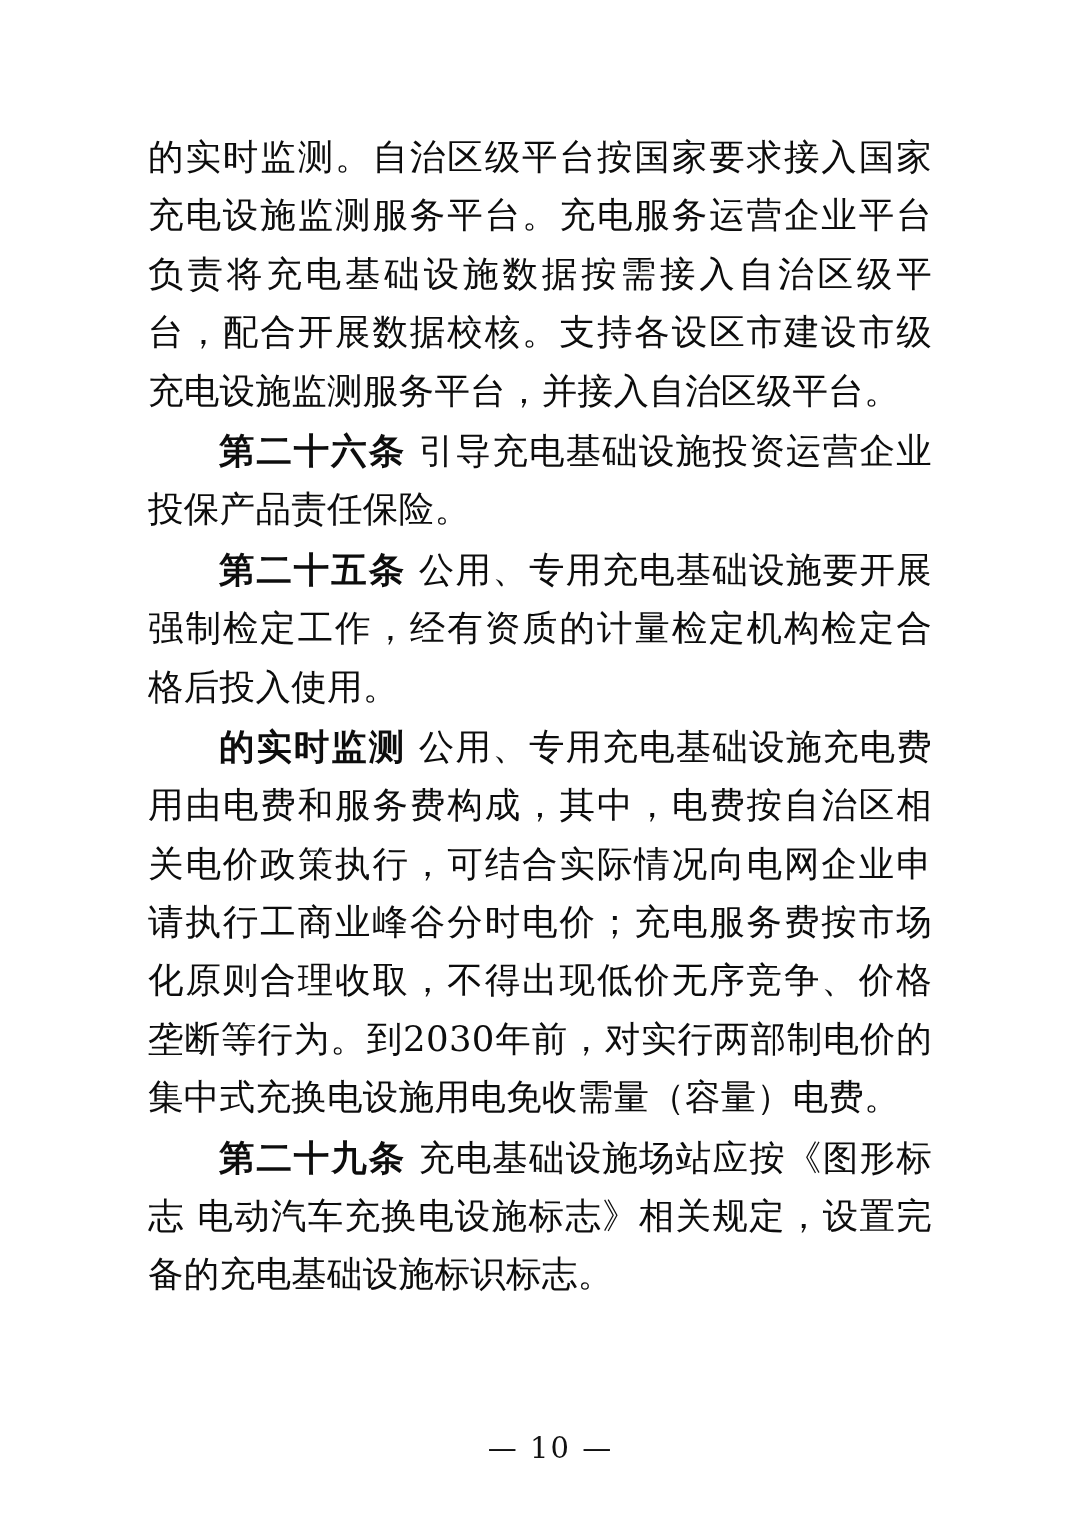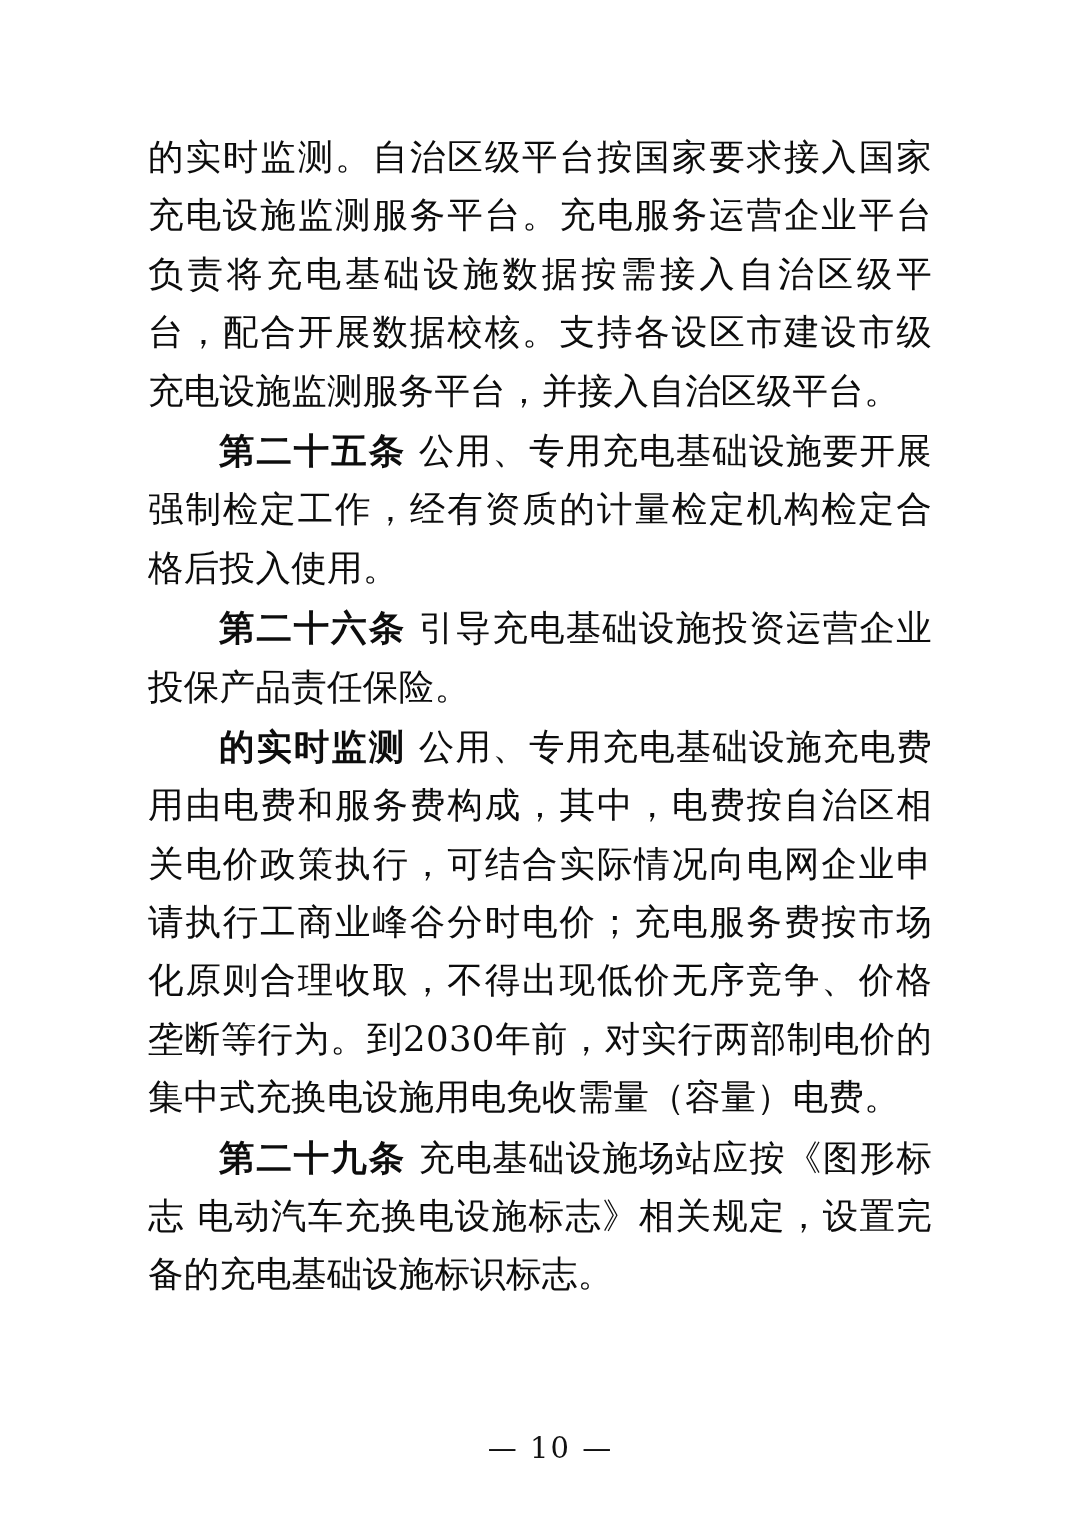--- a/index.html
+++ b/index.html
@@ -58,23 +58,23 @@
   }
 </style>
 </head>
 <body>
 
 <div class="page">
   <div class="body-text">
 
     <p class="para"><span>的实时监测。自治区级平台按国家要求接入国家充电设施监测服务平台。充电服务运营企业平台负责将充电基础设施数据按需接入自治区级平台，配合开展数据校核。支持各设区市建设市级充电设施监测服务平台，并接入自治区级平台。</span></p>
 
+    <p class="para indent"><span class="art-label">第二十六条</span> <span>引导充电基础设施投资运营企业投保产品责任保险。</span></p>
+
     <p class="para indent"><span class="art-label">第二十五条</span> <span>公用、专用充电基础设施要开展强制检定工作，经有资质的计量检定机构检定合格后投入使用。</span></p>
-
-    <p class="para indent"><span class="art-label">第二十六条</span> <span>引导充电基础设施投资运营企业投保产品责任保险。</span></p>
 
     <p class="para indent"><span class="art-label">的实时监测</span> <span>公用、专用充电基础设施充电费用由电费和服务费构成，其中，电费按自治区相关电价政策执行，可结合实际情况向电网企业申请执行工商业峰谷分时电价；充电服务费按市场化原则合理收取，不得出现低价无序竞争、价格垄断等行为。到2030年前，对实行两部制电价的集中式充换电设施用电免收需量（容量）电费。</span></p>
 
 
     <p class="para indent"><span class="art-label">第二十九条</span> <span>充电基础设施场站应按《图形标志 电动汽车充换电设施标志》相关规定，设置完备的充电基础设施标识标志。</span></p>
 
   </div>
 </div>
 
 <div class="footer">

